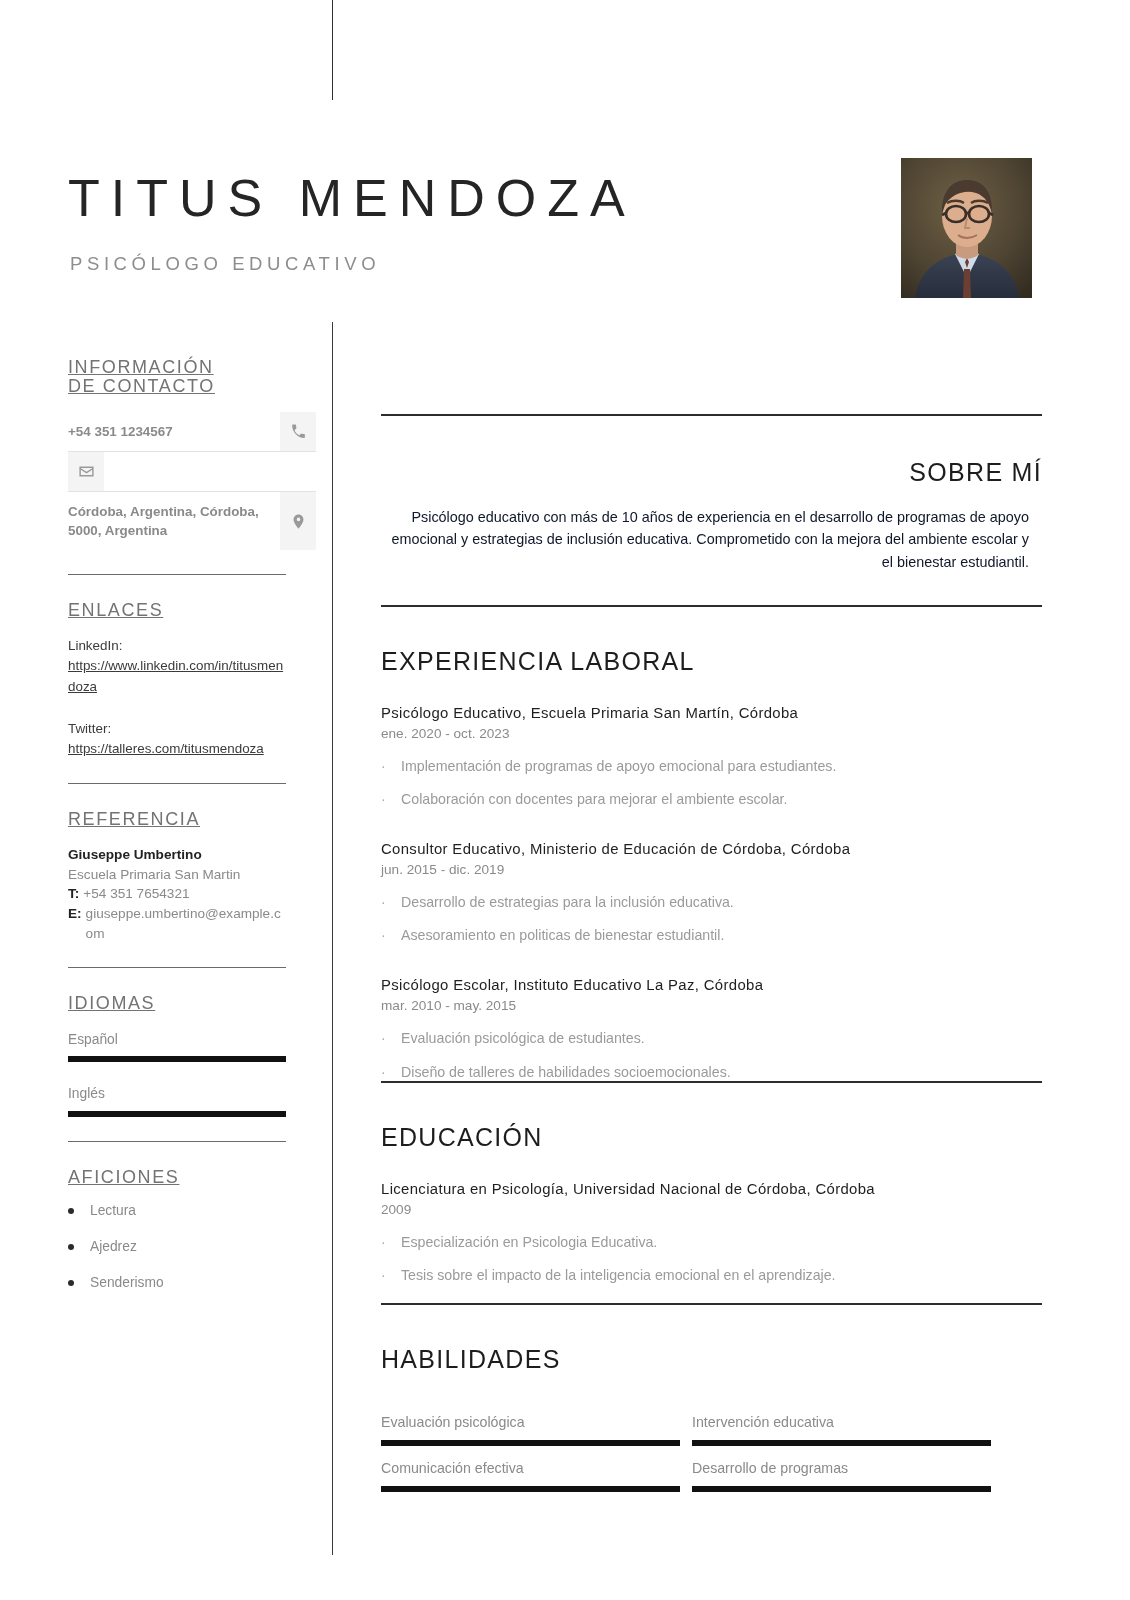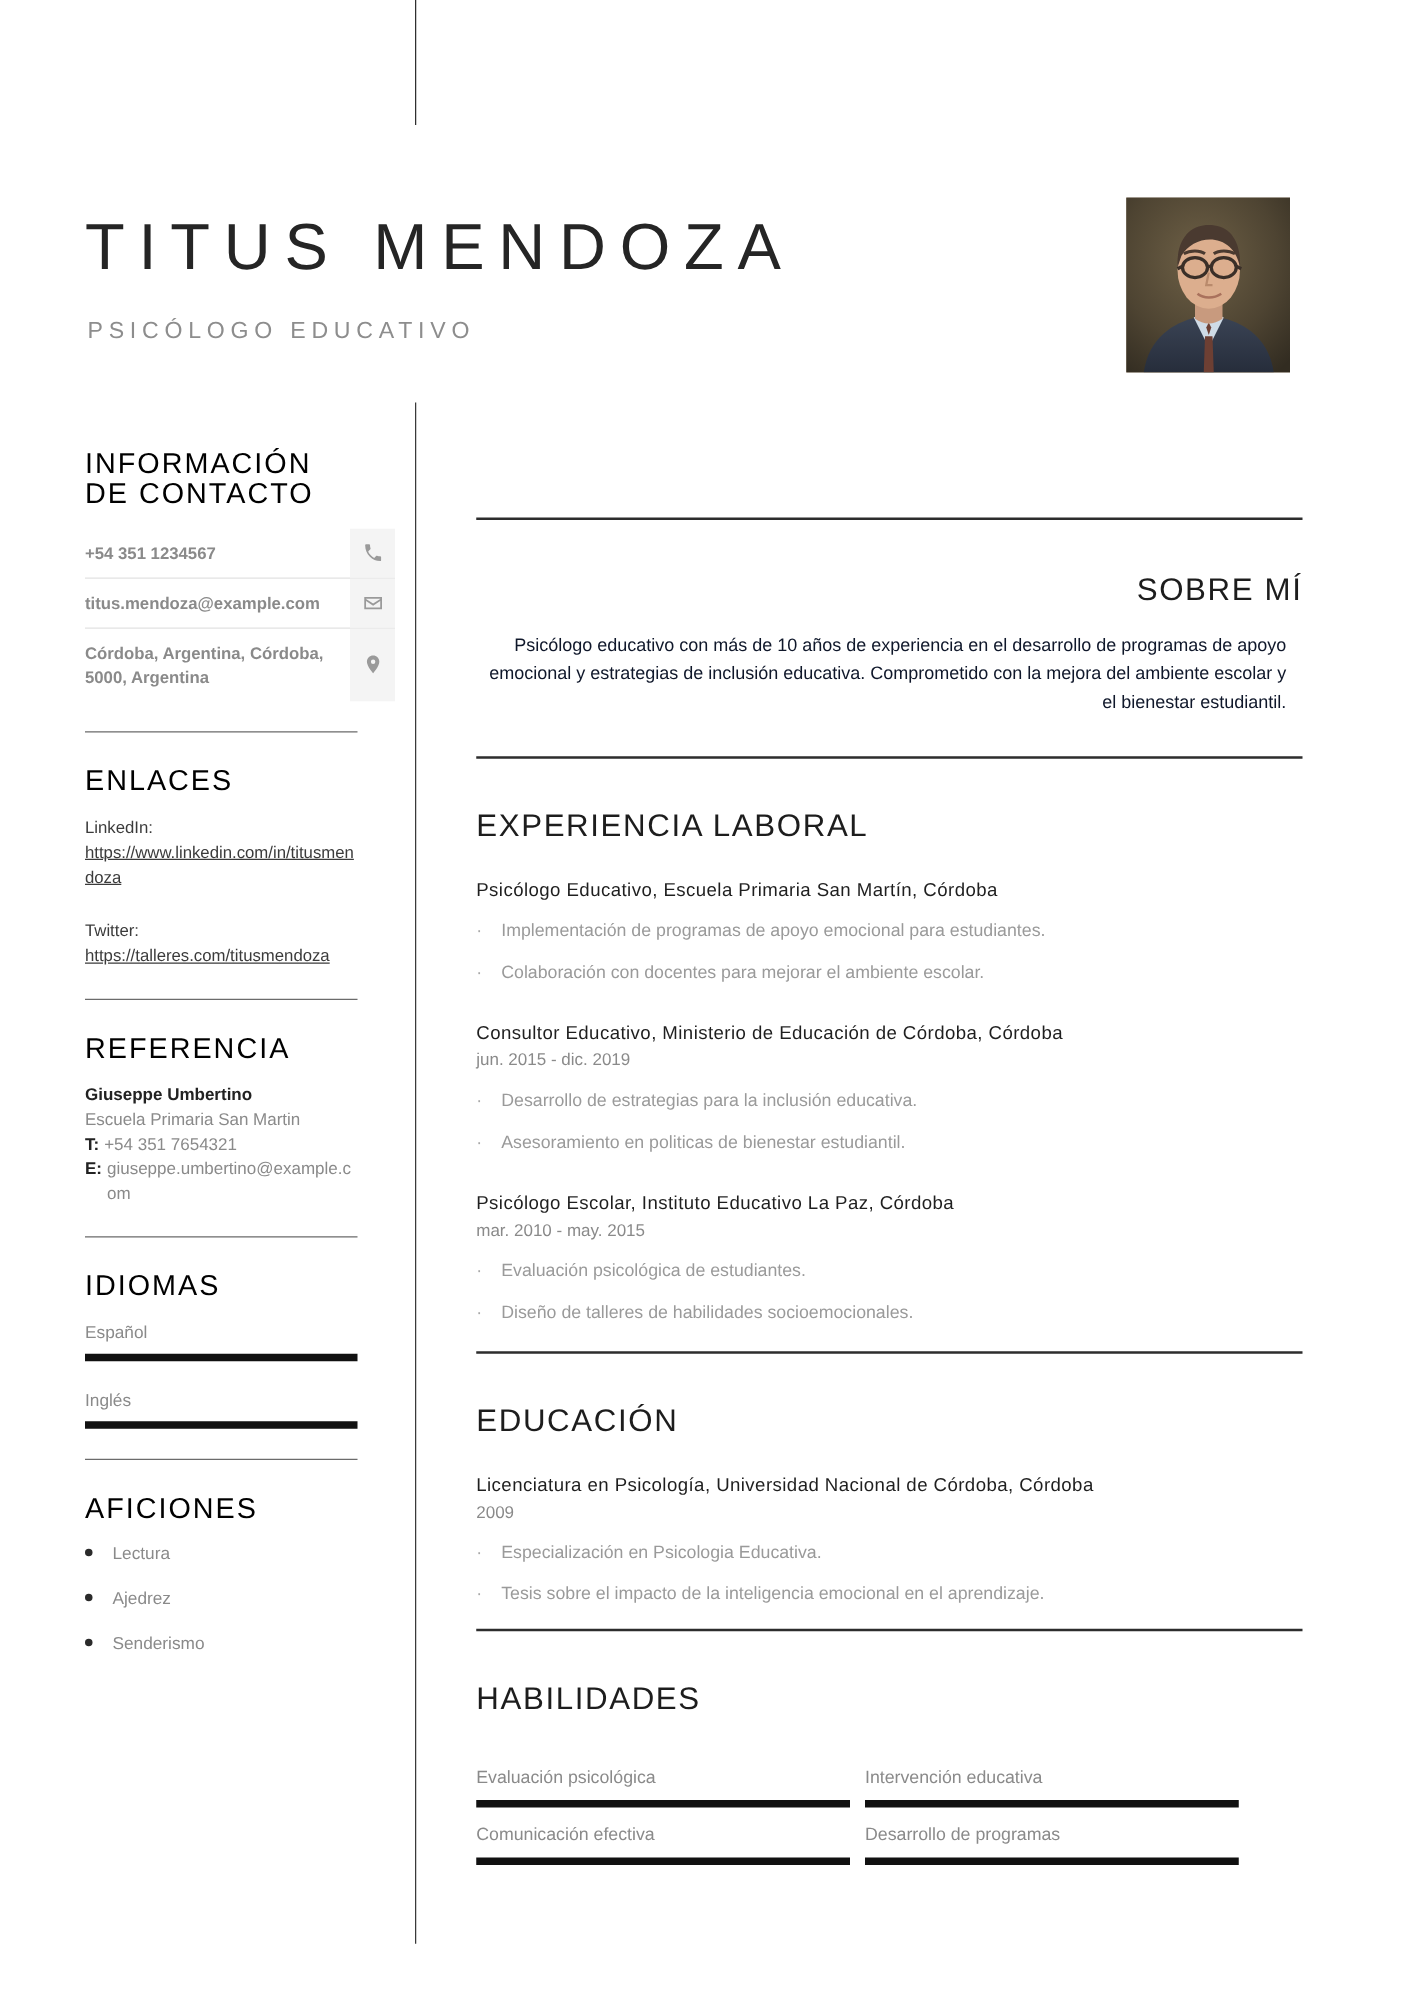--- a/index.html
+++ b/index.html
@@ -84,27 +84,28 @@
   .photo svg { display: block; width: 131px; height: 140px; }
 
   
   .sidebar {
     position: absolute;
     left: 68px;
     top: 358px;
     width: 220px;
   }
   .side-h {
-    font-size: 23px;
+    font-size: 18px;
     font-weight: 300;
     letter-spacing: 1.6px;
-    color: #000000;
+    color: #737373;
     line-height: 1.06;
     margin: 0 0 16px 0;
     white-space: pre-line;
+    text-decoration: underline;
   }
   .side-rule {
     width: 218px;
     height: 1px;
     background: #6b6b6b;
     margin: 24px 0 26px 0;
   }
 
   
   .contact-list { position: relative; width: 248px; }
@@ -303,21 +304,20 @@
         <div class="contact-row">
           <div class="contact-text">+54 351 1234567</div>
           <div class="contact-ico">
             <svg viewBox="0 0 24 24">
                 <path d="M6.6 10.8c1.4 2.8 3.8 5.1 6.6 6.6l2.2-2.2c.3-.3.7-.4 1-.2 1.2.4 2.4.6 3.6.6.6 0 1 .4 1 1V20c0 .6-.4 1-1 1C11.1 21 3 12.9 3 3c0-.6.4-1 1-1h3.5c.6 0 1 .4 1 1 0 1.3.2 2.5.6 3.6.1.3 0 .7-.2 1l-2.3 2.2z"></path>
               </svg>
           </div>
         </div>
 
         <div class="contact-row">
-          <div class="contact-text">titus.mendoza@example.com</div>
           <div class="contact-ico">
             <svg viewBox="0 0 24 24">
                 <path d="M2 5h20v14H2V5zm2 2v.3l8 5.2 8-5.2V7H4zm16 10v-7.3l-8 5.2-8-5.2V17h16z"></path>
               </svg>
           </div>
         </div>
 
         <div class="contact-row">
           <div class="contact-text">Córdoba, Argentina, Córdoba, 5000, Argentina</div>
           <div class="contact-ico">
@@ -410,20 +410,21 @@
       <div class="sec-h" style="margin-top:44px;">SOBRE MÍ</div>
       <div class="sec-body" style="margin-top:21px; width:648px;">Psicólogo educativo con más de 10 años de experiencia en el desarrollo de programas de apoyo emocional y estrategias de inclusión educativa. Comprometido con la mejora del ambiente escolar y el bienestar estudiantil.</div>
     </div>
 
     <div style="position:absolute; left:0; top:605px; width:661px;">
       <div class="sec-rule"></div>
       <div class="sec-h" style="margin-top:42px;">EXPERIENCIA LABORAL</div>
 
       <div style="margin-top:29px;">
         <div class="entry-title">Psicólogo Educativo, Escuela Primaria San Martín, Córdoba</div>
+        <div class="entry-date">ene. 2020 - oct. 2023</div>
         <div class="bullet-row">
           <span class="bullet-mark">·</span>
           <span>Implementación de programas de apoyo emocional para estudiantes.</span>
         </div>
         <div class="bullet-row">
           <span class="bullet-mark">·</span>
           <span>Colaboración con docentes para mejorar el ambiente escolar.</span>
         </div>
       </div>
 

